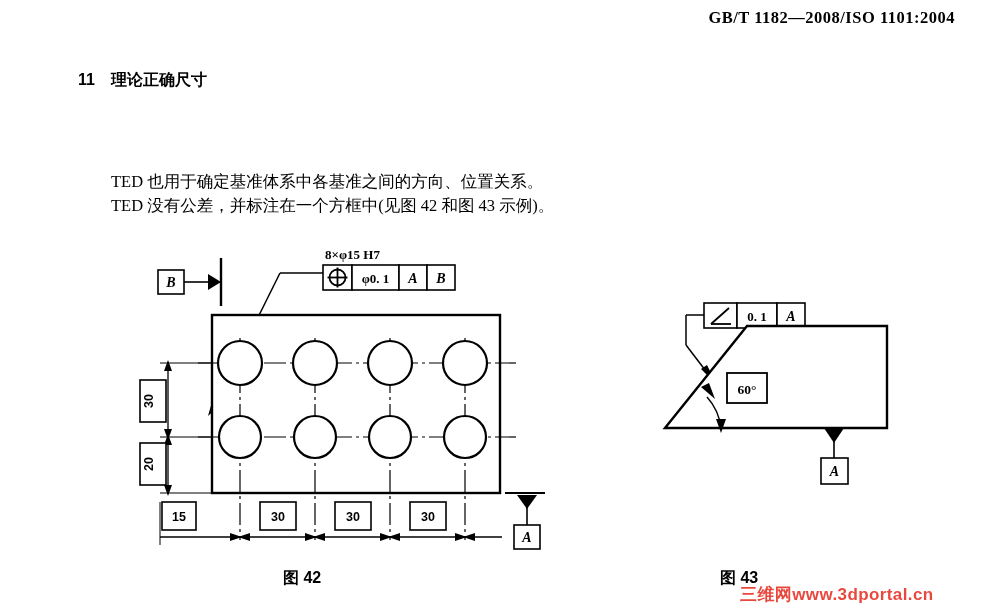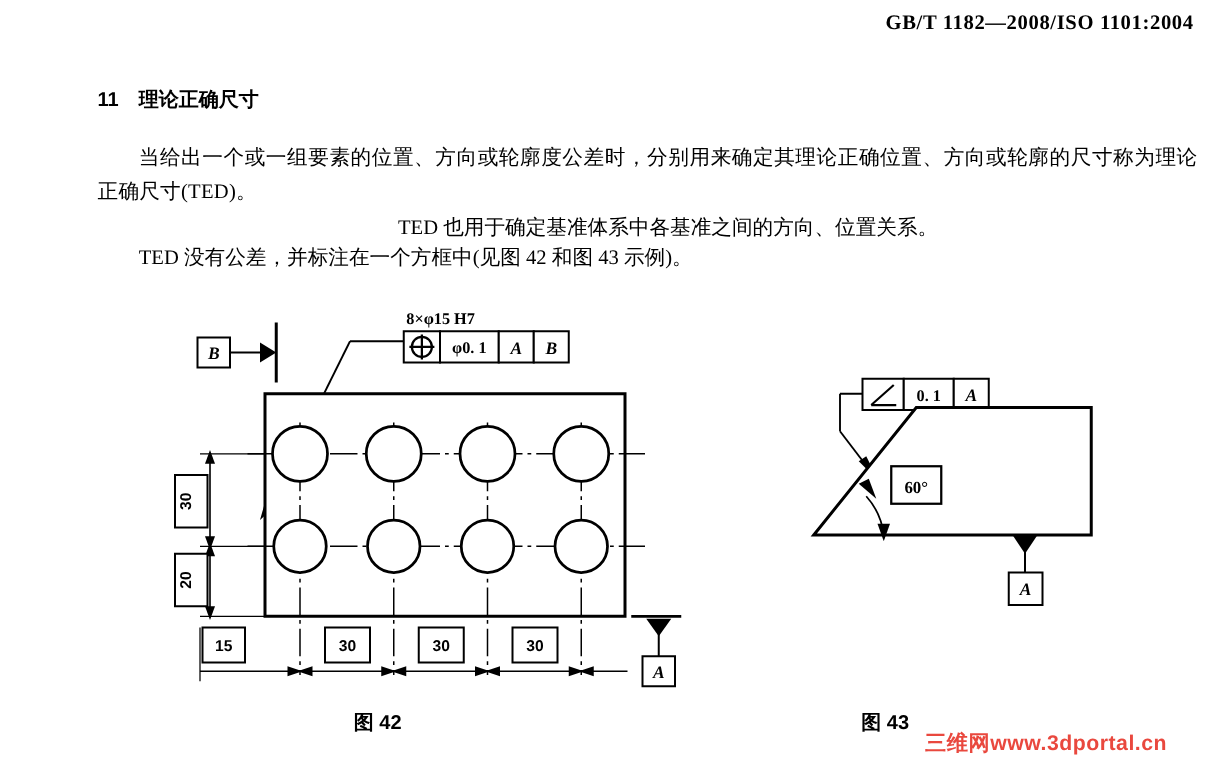--- a/index.html
+++ b/index.html
@@ -62,59 +62,58 @@
     width: 880px;
     text-indent: 33px;
     text-align: justify;
     letter-spacing: 0.2px;
   }
   #para-2 {
     top: 168px;
     left: 78px;
     width: 880px;
     text-indent: 33px;
-    text-align: center;
   }
   #para-3 {
     top: 192px;
     left: 78px;
     width: 880px;
     text-indent: 33px;
   }
 
   
   #figure-42 {
     position: absolute;
     top: 240px;
     left: 120px;
     width: 470px;
     height: 330px;
   }
   #figure-43 {
     position: absolute;
     top: 295px;
-    left: 645px;
+    left: 659px;
     width: 270px;
     height: 230px;
   }
   .fig-caption {
     position: absolute;
     font-family: "Liberation Sans", "DejaVu Sans", sans-serif;
     font-weight: bold;
     font-size: 16px;
     white-space: nowrap;
   }
   #caption-42 {
     top: 568px;
     left: 283px;
     text-align: center;
   }
   #caption-43 {
     top: 568px;
-    left: 689px;
+    left: 720px;
   }
 
   
   #watermark {
     position: absolute;
     top: 583px;
     left: 740px;
     font-family: "Liberation Sans", "DejaVu Sans", sans-serif;
     font-weight: bold;
     font-size: 17px;
@@ -154,21 +153,20 @@
 <body>
 
 <div class="page">
 
   <div id="doc-header">GB/T 1182—2008/ISO 1101:2004</div>
 
   <div id="section-heading">
     <span class="num">11</span><span>理论正确尺寸</span>
   </div>
 
-  <div class="para" id="para-1">当给出一个或一组要素的位置、方向或轮廓度公差时，分别用来确定其理论正确位置、方向或轮廓的尺寸称为理论正确尺寸(TED)。</div>
   <div class="para" id="para-2">TED 也用于确定基准体系中各基准之间的方向、位置关系。</div>
   <div class="para" id="para-3">TED 没有公差，并标注在一个方框中(见图 42 和图 43 示例)。</div>
 
   <div id="figure-42">
     <svg width="470" height="330" viewBox="0 0 470 330">
 
       <g>
         <rect x="38" y="30" width="26" height="24" fill="#fff" stroke="#000" stroke-width="1.6"></rect>
         <text class="lbl-datum" x="51" y="47" text-anchor="middle">B</text>
         <line x1="64" y1="42" x2="88" y2="42" stroke="#000" stroke-width="1.6"></line>

